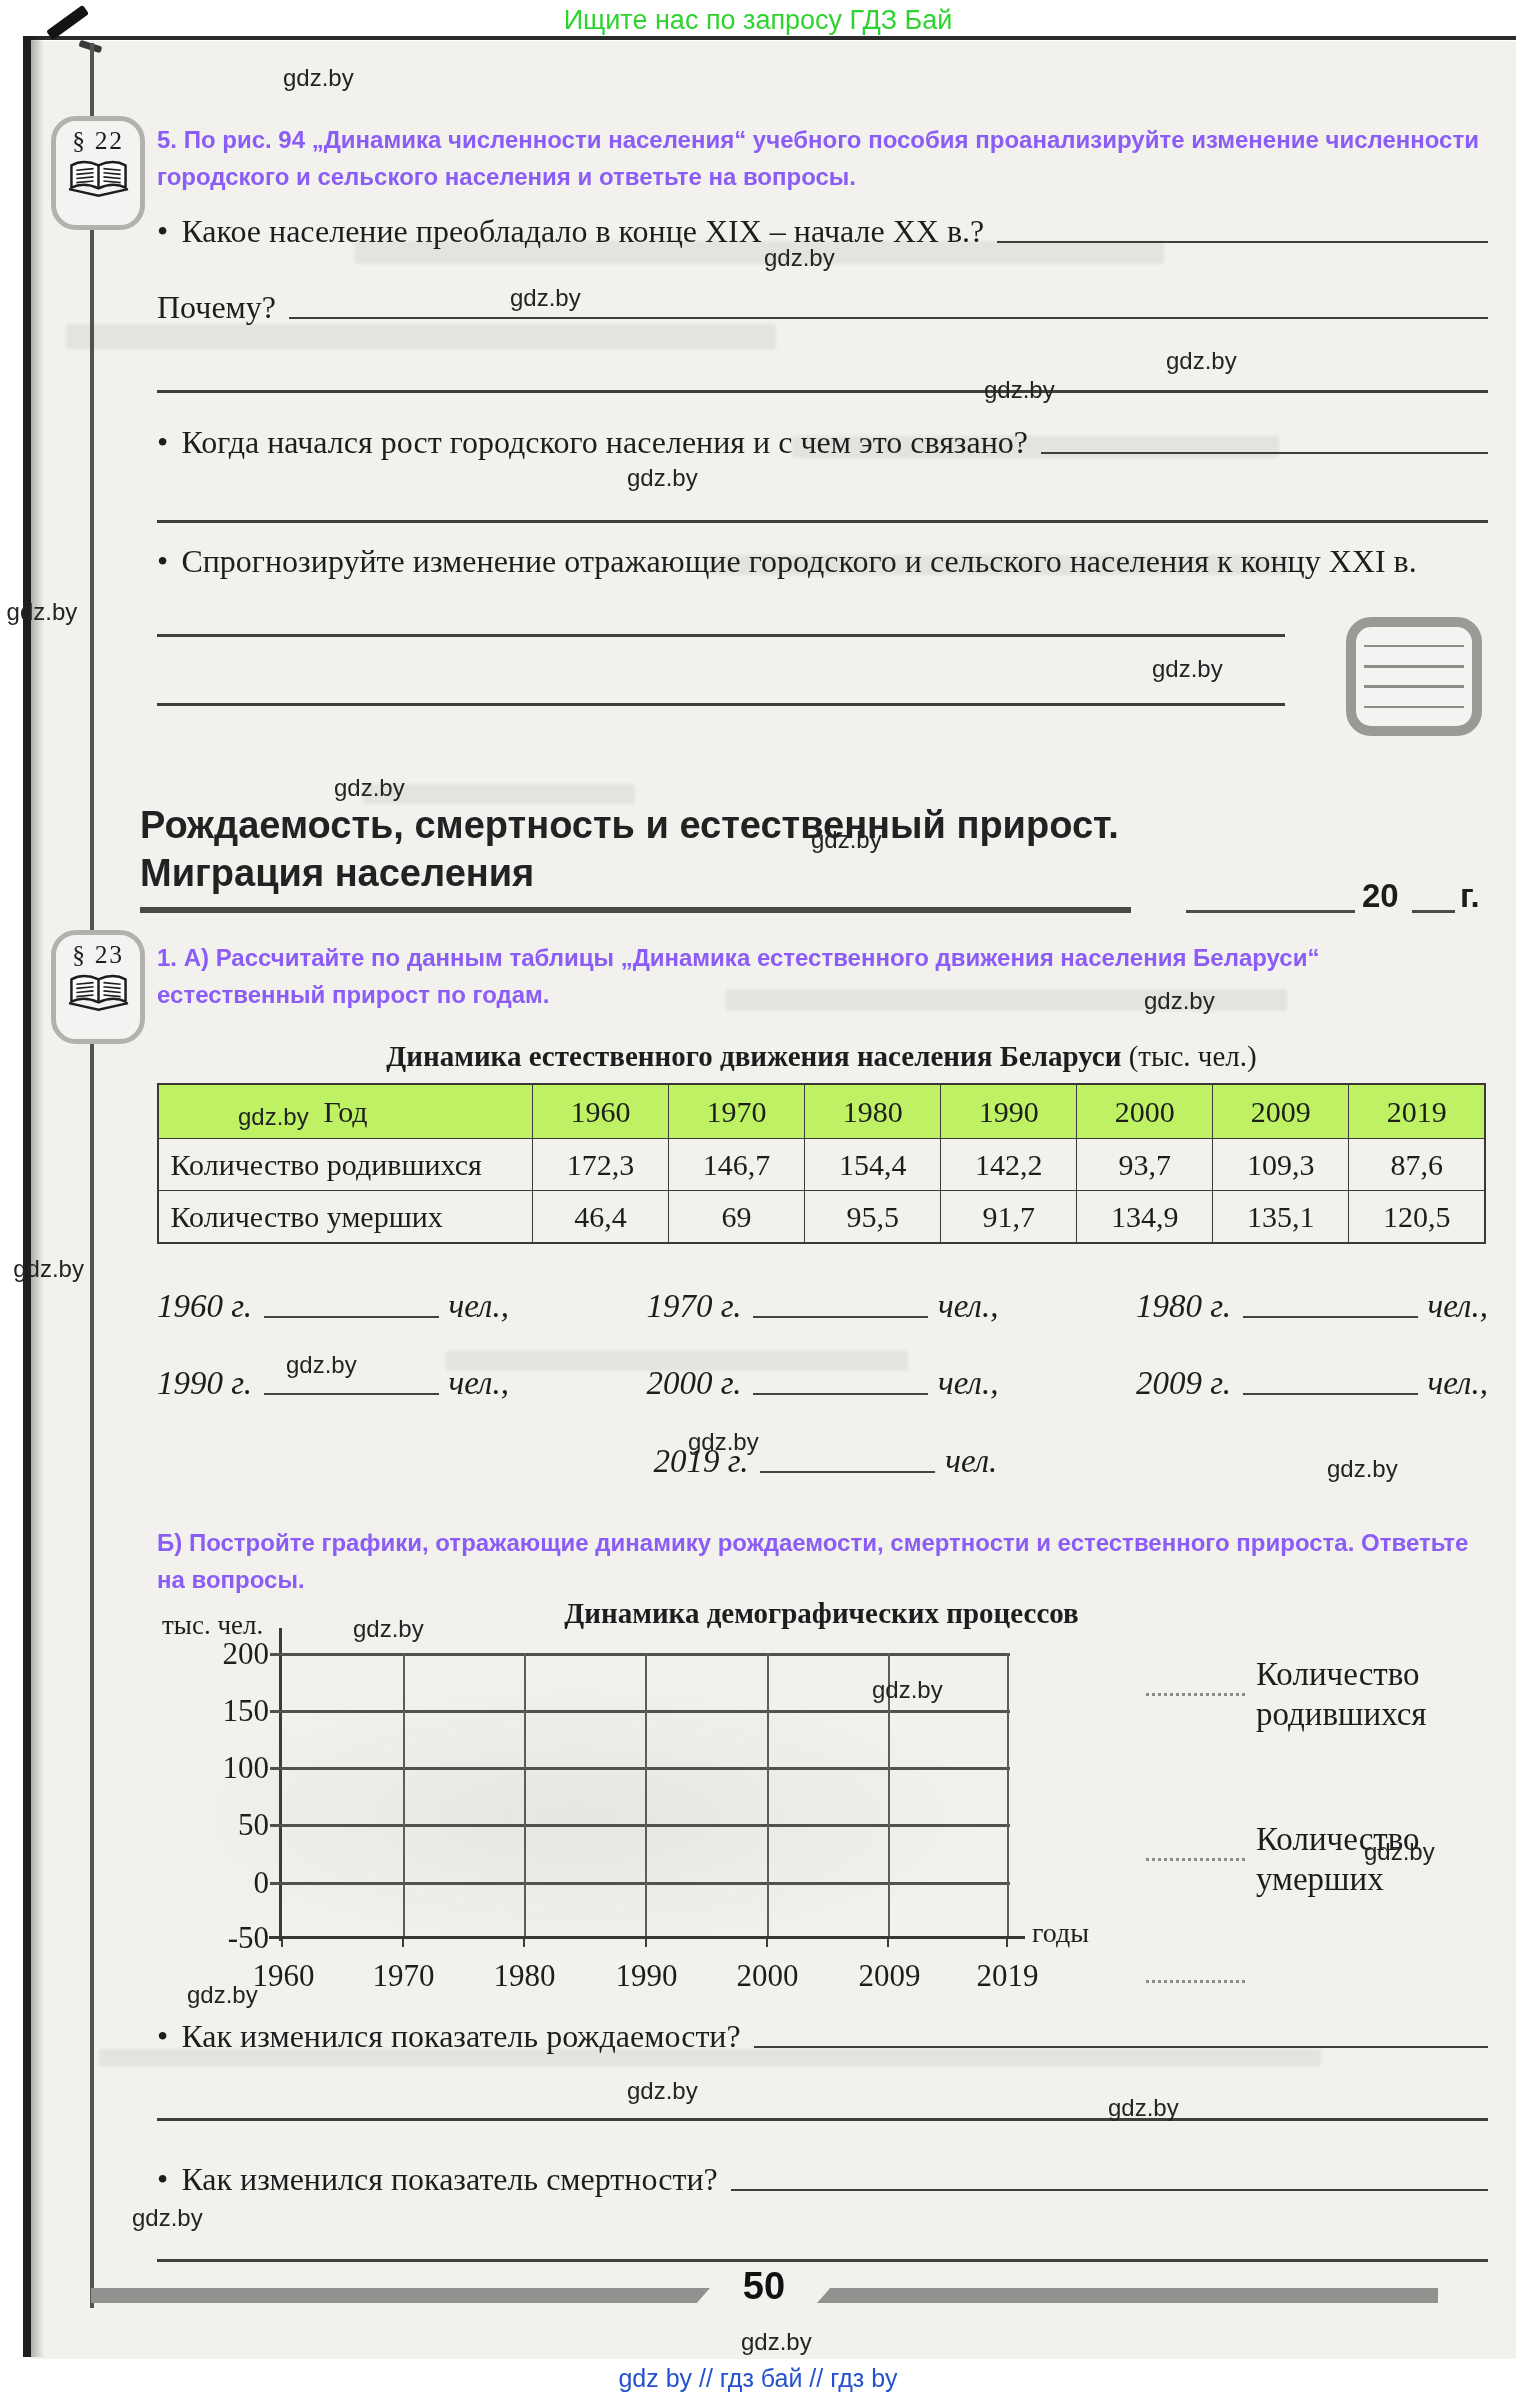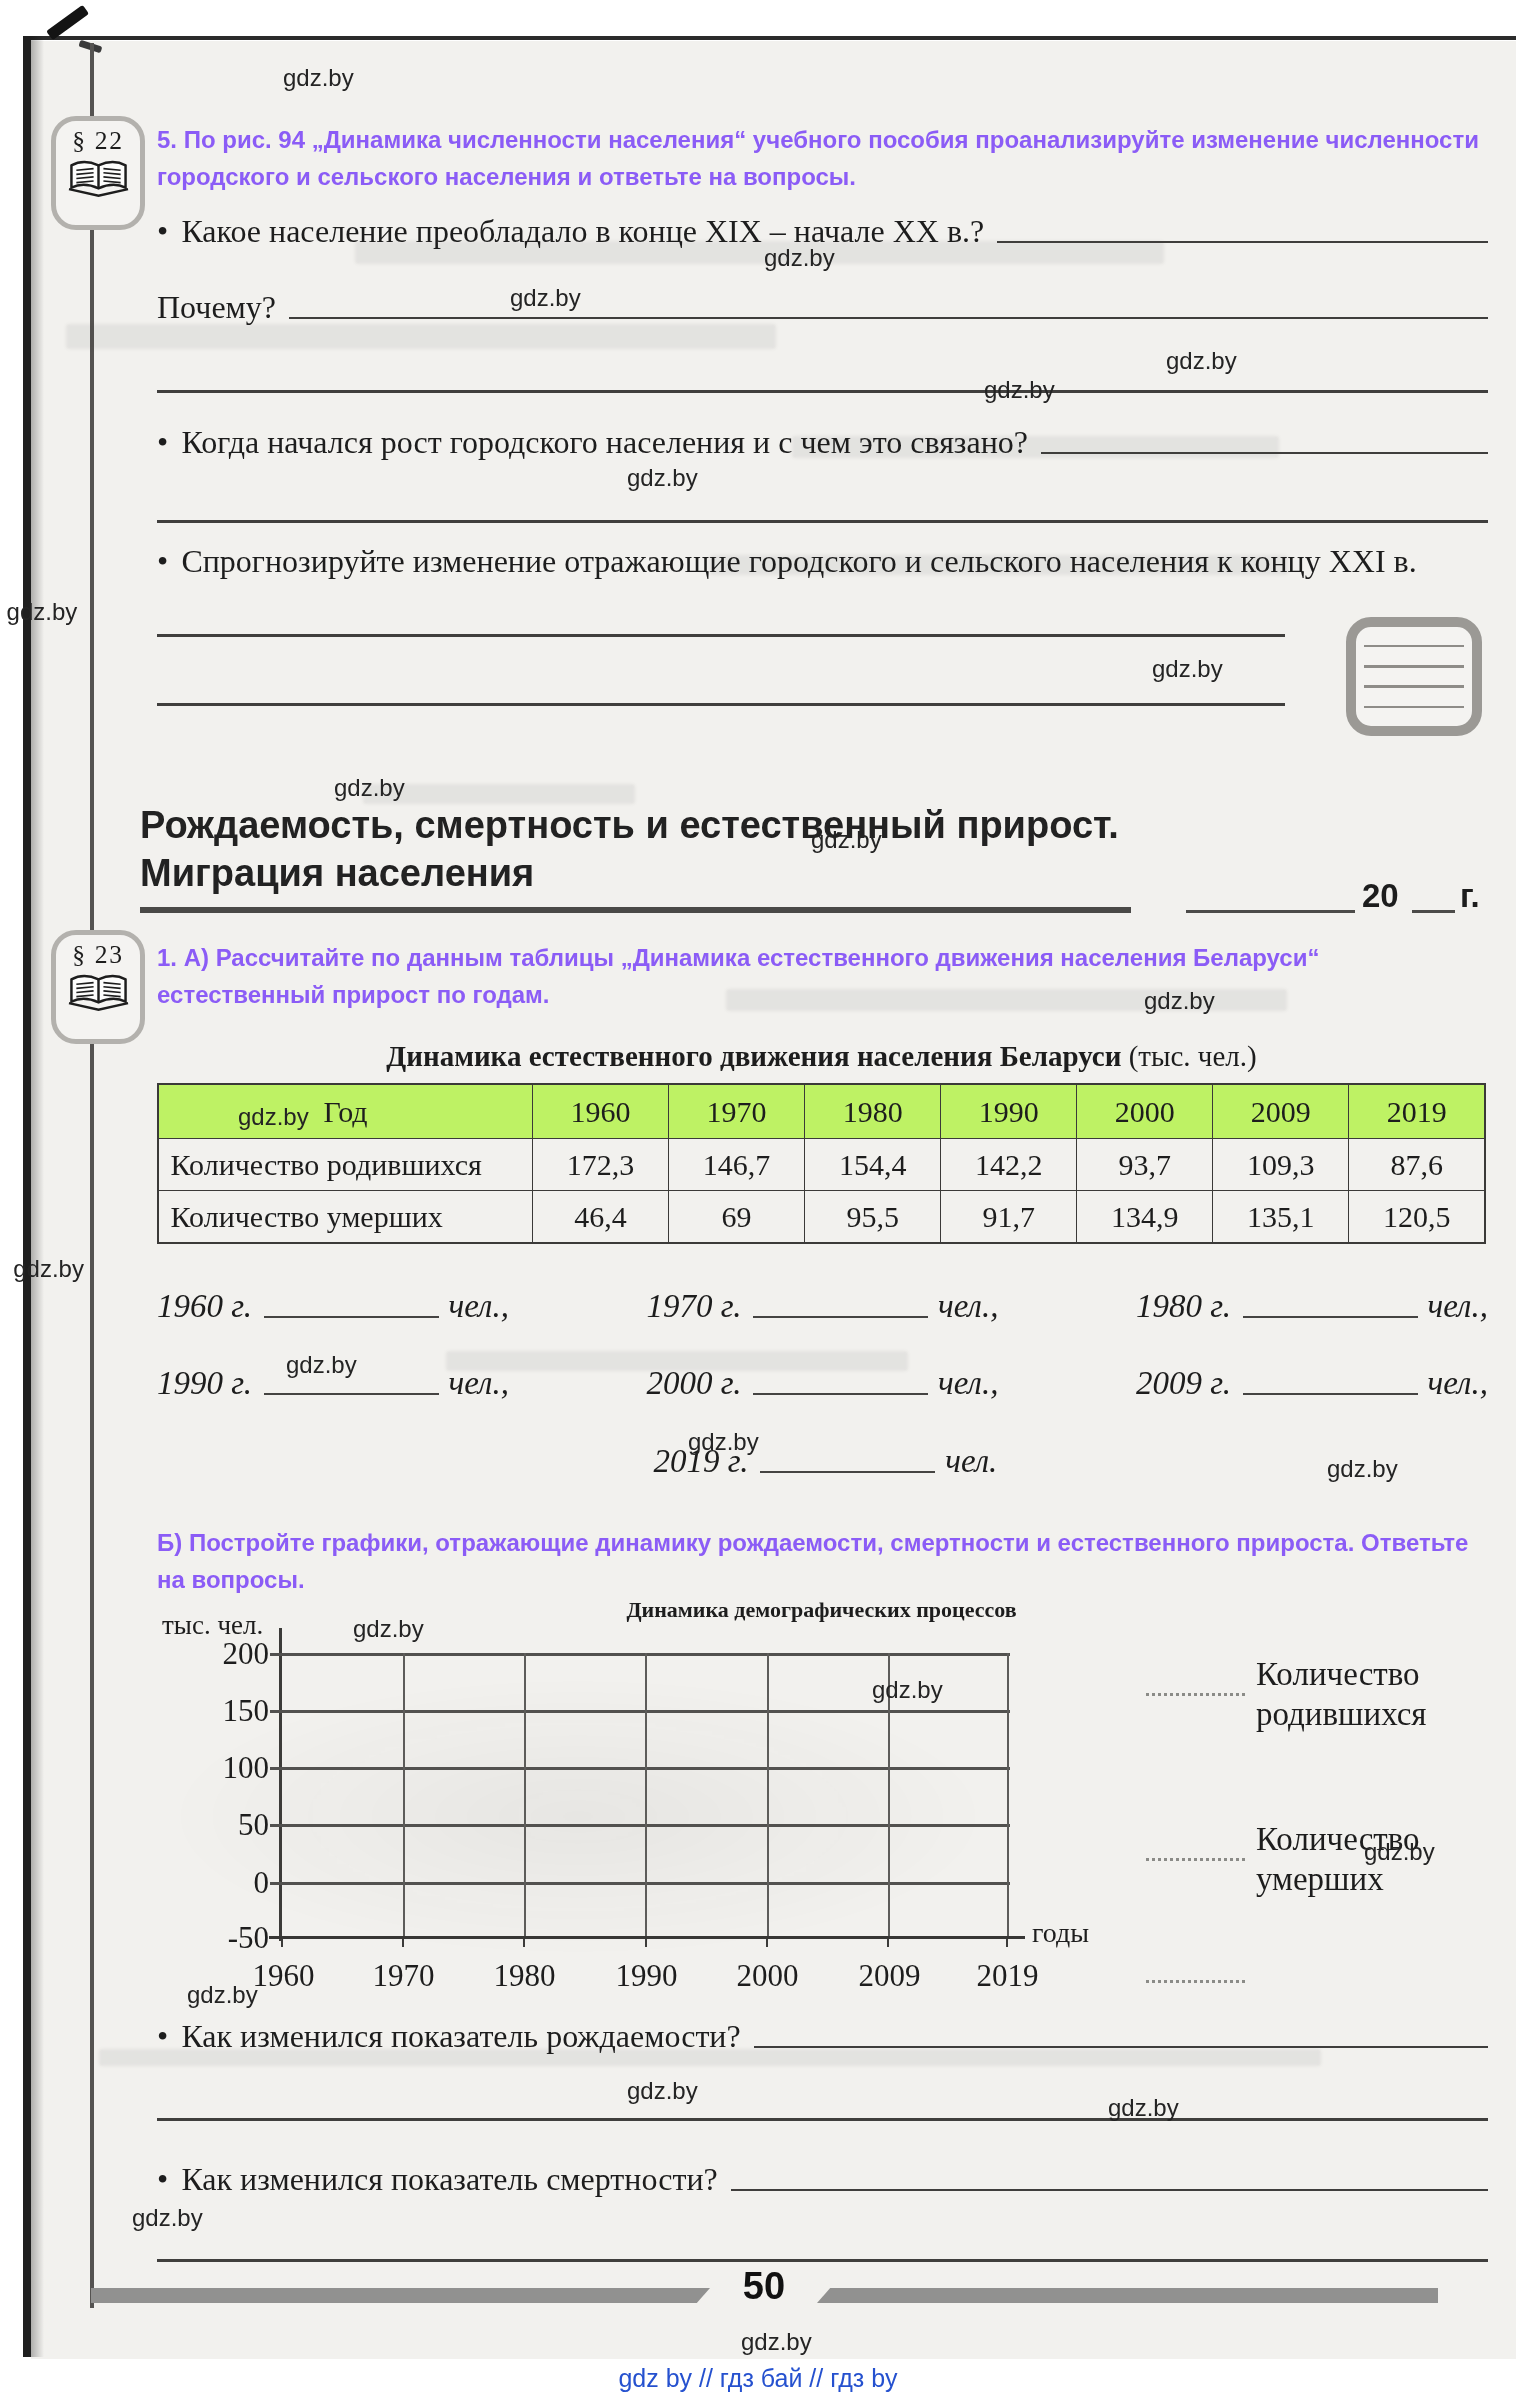--- a/index.html
+++ b/index.html
@@ -49,21 +49,21 @@
   table.dyn{border:2.5px solid #3b3a38;}
   table.dyn th{background:#bef264;height:53px;}
   table.dyn td{height:51px;text-align:center;}
   table.dyn .lbl{text-align:left;padding-left:11.6px;}
   table.dyn th.ycol{width:373px;}
 
   .fillrow{display:flex;justify-content:space-between;font-style:italic;font-size:33px;}
   .fg{display:flex;align-items:flex-end;}
   .blank{width:175px;border-bottom:2.5px solid #454442;margin:0 10px 6.6px 11.6px;}
 
-  .chart-title{text-align:center;font-size:22px;}
+  .chart-title{text-align:center;font-size:29px;}
   .gridbox{left:282px;top:1653px;width:727px;height:285px;}
   .ghl{position:absolute;left:-11.6px;width:740px;height:2.5px;background:#52514f;}
   .gvl{position:absolute;top:0;width:1.7px;height:285px;background:#5d5c5a;}
   .yaxis{left:279px;top:1628px;width:2.5px;height:313px;background:#3c3b39;}
   .xaxis{left:269px;top:1936px;width:756px;height:3.3px;background:#383735;}
   .tick{width:1.7px;height:8.3px;background:#3c3b39;top:1939px;}
   .ytick{width:99px;text-align:right;font-size:31px;}
   .xtick{width:99px;text-align:center;font-size:31px;}
   .dotline{width:99px;border-top:3.3px dotted #8b8b87;}
   .legend-label{width:248px;font-size:33px;line-height:1.22;}
@@ -77,20 +77,21 @@
   .links{left:0;right:0;top:2364px;text-align:center;font-size:25px;}
 
   .bleed{background:rgba(40,40,40,.07);filter:blur(1.7px);border-radius:3.3px;}
   .bleed-blob{background:radial-gradient(closest-side,rgba(40,40,40,.05),rgba(0,0,0,0));filter:blur(3.3px);}
 </style>
 </head>
 <body>
 
 <div id="screen">
 
+  <div class="abs banner sans" style="color:#2fd32f">Ищите нас по запросу ГДЗ Бай</div>
 
   <div class="abs page"></div>
   <div class="abs top-edge"></div>
   <div class="abs binding"></div>
   <div class="abs binding-shadow"></div>
   <div class="abs corner-mark"></div>
   <div class="abs corner-mark2"></div>
   <div class="abs margin-rule"></div>
 
   <div class="abs bleed" style="left:355px;top:241px;width:809px;height:23px"></div>

